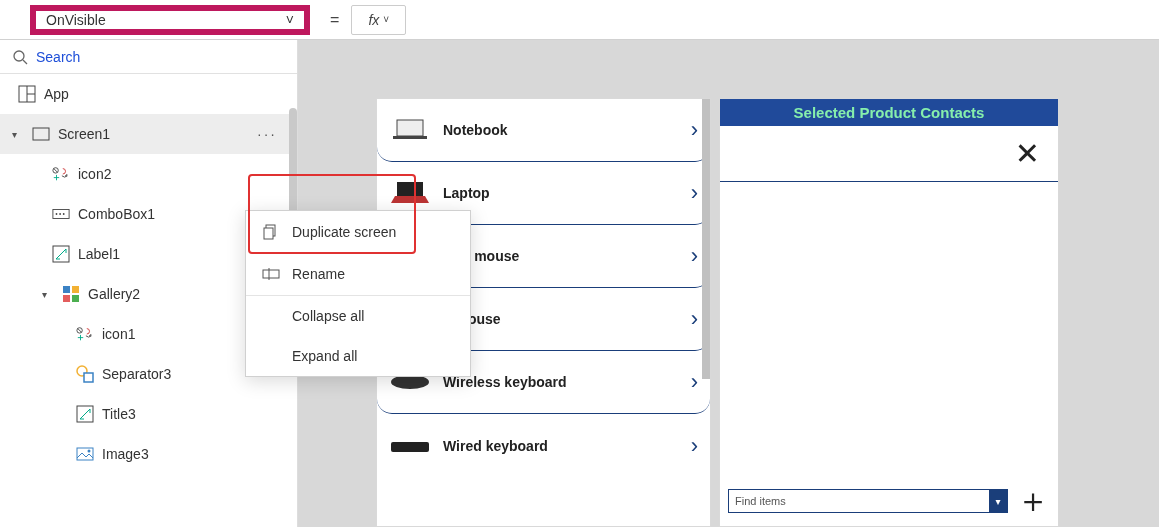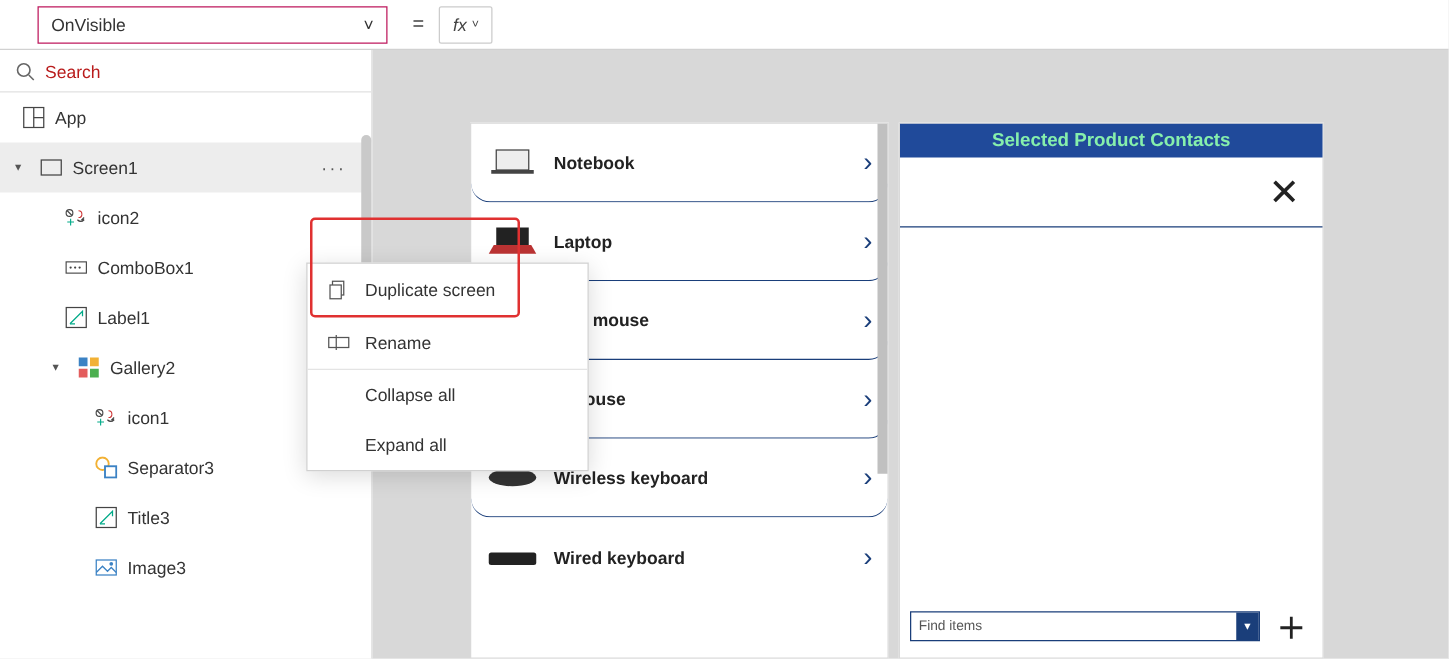--- a/index.html
+++ b/index.html
@@ -1,40 +1,40 @@
 <!DOCTYPE html>
 <html><head>
 <meta charset="utf-8">
 <style>
   * { box-sizing: border-box; margin: 0; padding: 0; font-family: "Segoe UI", -apple-system, sans-serif; }
   body { width: 1159px; height: 527px; background: #fff; overflow: hidden; position: relative; }
 
   
   .formula-bar { display: flex; align-items: center; height: 40px; border-bottom: 1px solid #d1d1d1; width: 100%; }
-  .property-select { width: 280px; height: 30px; margin: 0 12px 0 30px; border: 1px solid #be185d; display: flex; align-items: center; justify-content: space-between; padding: 0 10px; background: #fff; font-size: 14px; color: #333; }
+  .property-select { width: 280px; height: 30px; margin: 0 12px 0 30px; border: 6px solid #be185d; display: flex; align-items: center; justify-content: space-between; padding: 0 10px; background: #fff; font-size: 14px; color: #333; }
   .equals { font-size: 16px; color: #444; padding: 0 8px; }
-  .fx-box { width: 43px; height: 30px; border: 1px solid #ccc; border-radius: 2px; display: flex; align-items: center; justify-content: center; gap: 4px; margin: 0 4px; color: #444; }
+  .fx-box { width: 55px; height: 30px; border: 1px solid #ccc; border-radius: 2px; display: flex; align-items: center; justify-content: center; gap: 4px; margin: 0 4px; color: #444; }
   .fx-label { font-style: italic; font-size: 14px; }
   .formula-text { font-family: Consolas, monospace; font-size: 15px; margin-left: 8px; }
   .tok-fn { color: #3b6fb6; }
   .tok-paren { color: #555; }
   .tok-arg { color: #00857a; }
 
   
   .main { display: flex; height: calc(100% - 40px); }
 
   
   .tree-panel { width: 298px; border-right: 1px solid #ddd; display: flex; flex-direction: column; position: relative; }
   .tree-scrollbar { position: absolute; right: 0; top: 68px; width: 8px; height: 120px; background: #c9c9c9; border-radius: 4px; }
   .tabbar { display: flex; align-items: center; height: 38px; border-bottom: 1px solid #e0e0e0; padding: 0 12px; gap: 22px; }
   .tab { font-size: 14px; color: #7a7a7a; padding: 8px 0; cursor: pointer; }
   .tab.active { color: #222; font-weight: 600; border-bottom: 2px solid #742774; }
   .tab-icons { margin-left: auto; display: flex; gap: 12px; color: #555; }
 
-  .search-row { display: flex; align-items: center; height: 34px; border-bottom: 1px solid #e1e1e1; padding: 0 12px; gap: 8px; color: #b91c1c; font-size: 14px; }
+  .search-row { display: flex; align-items: center; height: 34px; border-bottom: 1px solid #e1e1e1; padding: 0 12px; gap: 8px; color: #1d4ed8; font-size: 14px; }
 
   .tree { flex: 1; overflow: visible; font-size: 14px; }
   .tree-row { display: flex; align-items: center; height: 40px; padding: 0 12px; color: #333; gap: 8px; cursor: pointer; }
   .tree-row.l0 { padding-left: 18px; }
   .tree-row.l1 { padding-left: 12px; }
   .tree-row.l2 { padding-left: 52px; }
   .tree-row.l3 { padding-left: 42px; }
   .tree-row.l4 { padding-left: 76px; }
   .tree-row.selected { background: #ededed; }
   .caret { color: #555; font-size: 10px; width: 12px; display:inline-block; }

